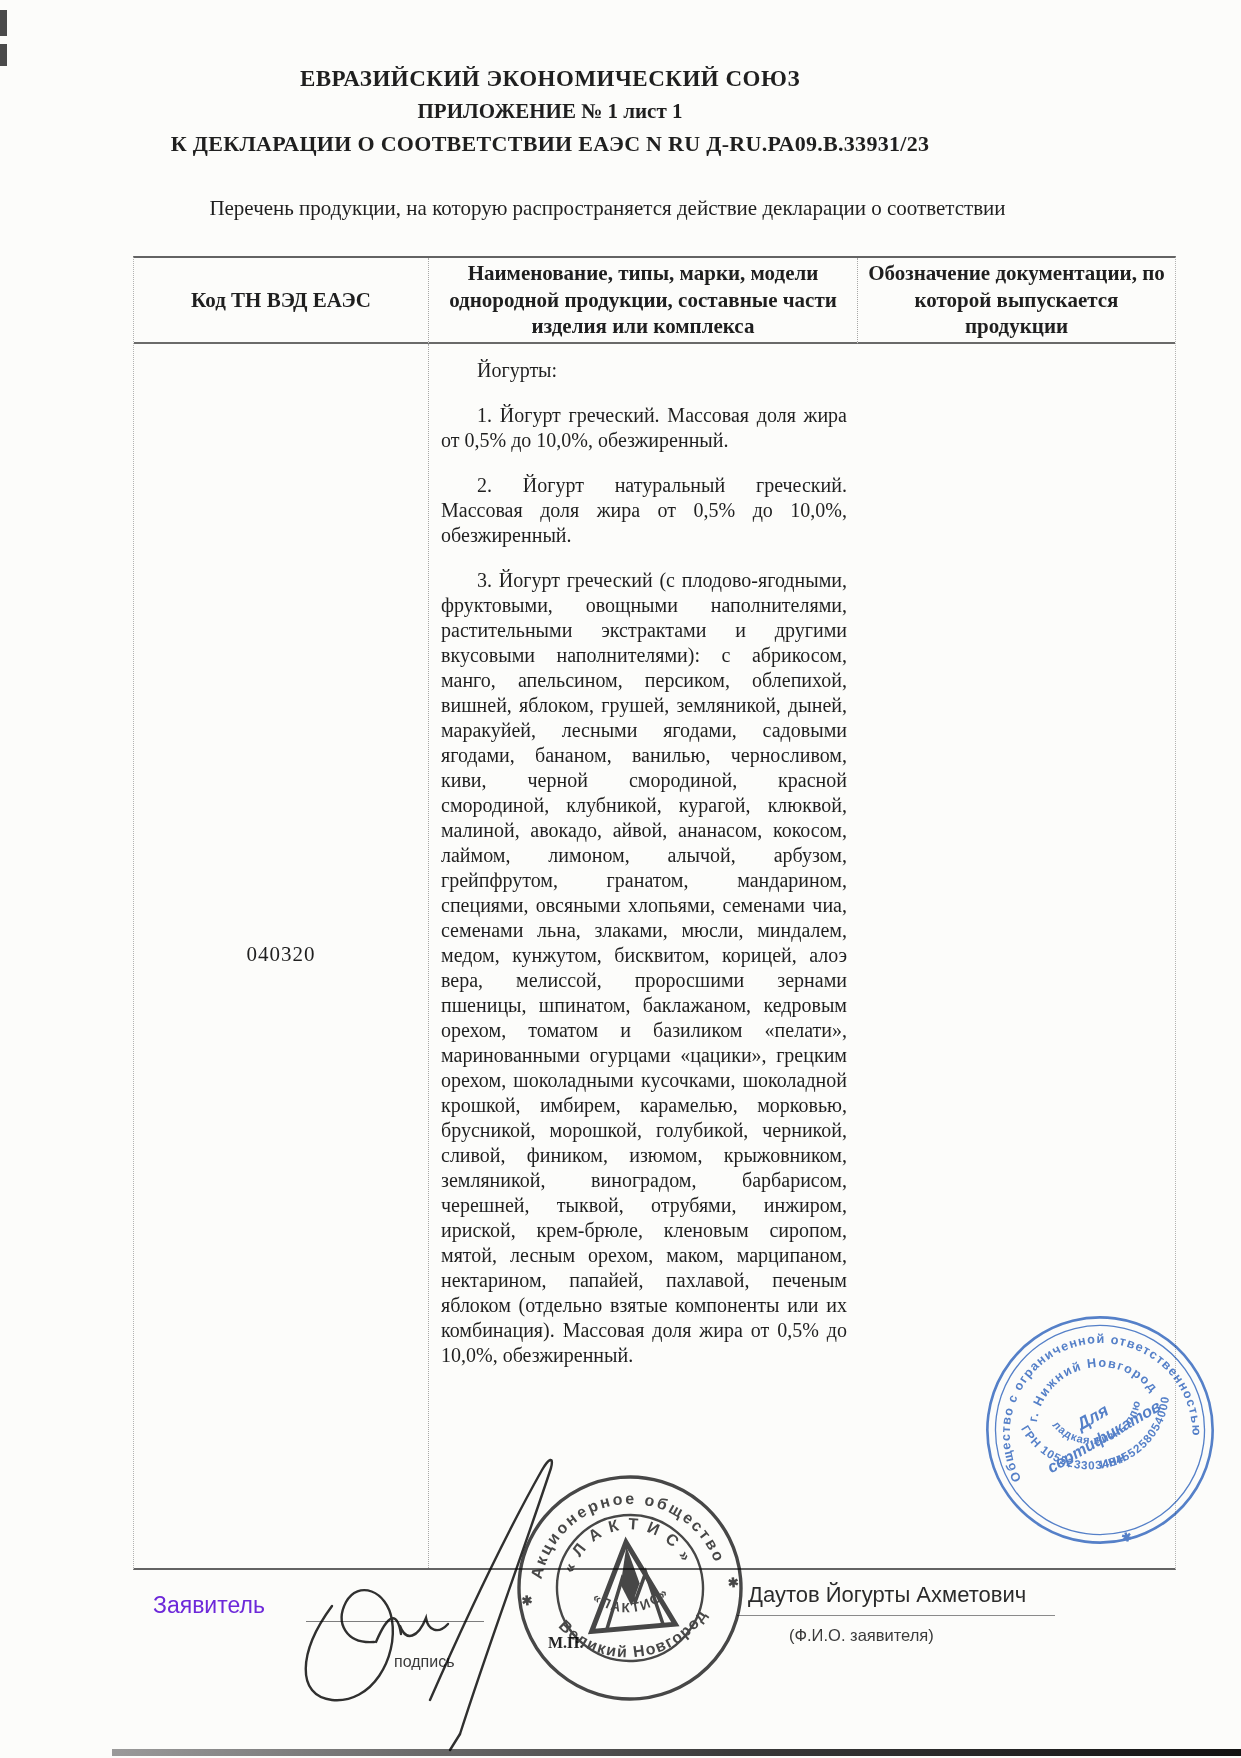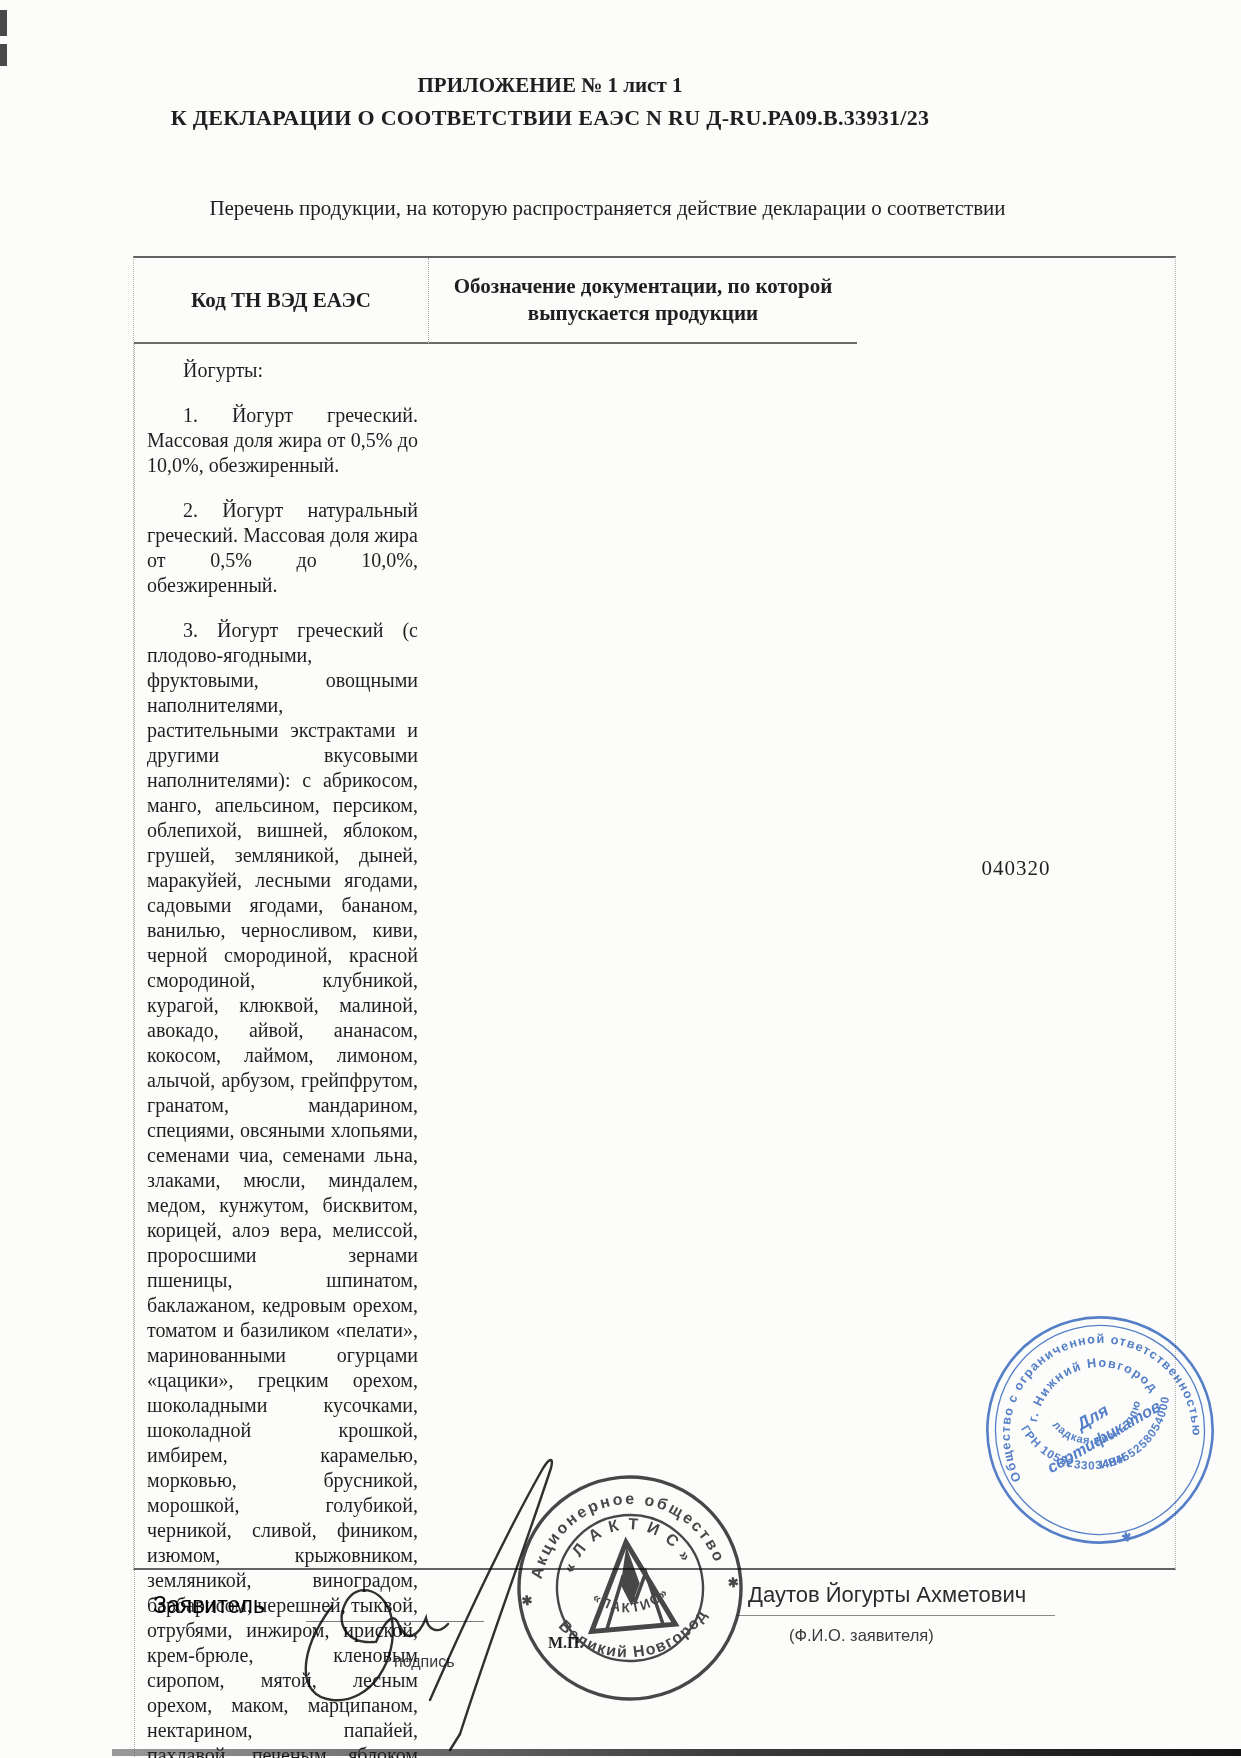--- a/index.html
+++ b/index.html
@@ -29,21 +29,21 @@
     display:flex; align-items:center; justify-content:center; padding:2px 6px; box-sizing:border-box;
   }
   .col-b{border-left:1px dotted rgba(110,110,110,.6);}
   .td{box-sizing:border-box;}
   .cell-code{ text-align:center; font-size:21px; padding-top:598px; letter-spacing:1px;}
   .cell-desc{ padding:14px 10px 9px 12px; font-size:20px; line-height:25px; text-align:justify;}
   .cell-desc p{margin:0 0 20px 0; text-indent:36px;}
   .cell-doc{ text-align:center; font-size:19px; padding-top:16px; letter-spacing:.3px;}
   
   .sans{font-family:"Liberation Sans", sans-serif;}
-  .applicant-label{position:absolute; left:153px; top:1592px; font-size:23px; color:#000000;}
+  .applicant-label{position:absolute; left:153px; top:1592px; font-size:23px; color:#6d28d9;}
   .sig-line{position:absolute; left:306px; top:1621px; width:178px; border-top:1.5px solid #7d7d7d;}
   .sig-caption{position:absolute; left:394px; top:1629px; font-size:16px; color:#3a3a3a;margin-top:24px;}
   .name{position:absolute; left:748px; top:1582px; font-size:22px; color:#2b2b2b;}
   .name-line{position:absolute; left:737px; top:1615px; width:318px; border-top:1.5px solid #8a8a8a;}
   .name-caption{position:absolute; left:789px; top:1626px; font-size:16.5px; color:#3a3a3a;}
   .mp-label{position:absolute; left:548px; top:1634px; font-size:16px; font-weight:bold; color:#242424;}
   
   .stamp{position:absolute; mix-blend-mode:multiply;}
   .stamp-black{left:500px; top:1458px; width:260px; height:260px; transform:rotate(-5deg); opacity:.88;}
   .stamp-blue{left:963px; top:1293px; width:274px; height:274px; transform:rotate(-14deg); opacity:.9;}
@@ -58,27 +58,29 @@
 </head>
 <body>
 
 <div class="page">
 
   <div class="edge-mark m1"></div>
   <div class="edge-mark m2"></div>
   <div class="bottom-bar"></div>
 
   <div class="doc-title">
+    <div class="t1">ЕВРАЗИЙСКИЙ ЭКОНОМИЧЕСКИЙ СОЮЗ</div>
     <div class="t2">ПРИЛОЖЕНИЕ № 1 лист 1</div>
     <div class="t3">К ДЕКЛАРАЦИИ О СООТВЕТСТВИИ ЕАЭС N RU Д-RU.РА09.В.33931/23</div>
   </div>
   <div class="subtitle">Перечень продукции, на которую распространяется действие декларации о соответствии</div>
 
   <div class="doc-table">
     <div class="th">Код ТН ВЭД ЕАЭС</div>
+    <div class="th col-b">Наименование, типы, марки, модели однородной продукции, составные части изделия или комплекса</div>
     <div class="th col-b">Обозначение документации, по которой выпускается продукции</div>
 
     <div class="td cell-code">040320</div>
     <div class="td cell-desc col-b">
       <p>Йогурты:</p>
       <p>1. Йогурт греческий. Массовая доля жира от 0,5% до 10,0%, обезжиренный.</p>
       <p>2. Йогурт натуральный греческий. Массовая доля жира от 0,5% до 10,0%, обезжиренный.</p>
       <p>3. Йогурт греческий (с плодово-ягодными, фруктовыми, овощными наполнителями, растительными экстрактами и другими вкусовыми наполнителями): с абрикосом, манго, апельсином, персиком, облепихой, вишней, яблоком, грушей, земляникой, дыней, маракуйей, лесными ягодами, садовыми ягодами, бананом, ванилью, черносливом, киви, черной смородиной, красной смородиной, клубникой, курагой, клюквой, малиной, авокадо, айвой, ананасом, кокосом, лаймом, лимоном, алычой, арбузом, грейпфрутом, гранатом, мандарином, специями, овсяными хлопьями, семенами чиа, семенами льна, злаками, мюсли, миндалем, медом, кунжутом, бисквитом, корицей, алоэ вера, мелиссой, проросшими зернами пшеницы, шпинатом, баклажаном, кедровым орехом, томатом и базиликом «пелати», маринованными огурцами «цацики», грецким орехом, шоколадными кусочками, шоколадной крошкой, имбирем, карамелью, морковью, брусникой, морошкой, голубикой, черникой, сливой, фиником, изюмом, крыжовником, земляникой, виноградом, барбарисом, черешней, тыквой, отрубями, инжиром, ириской, крем-брюле, кленовым сиропом, мятой, лесным орехом, маком, марципаном, нектарином, папайей, пахлавой, печеным яблоком (отдельно взятые компоненты или их комбинация). Массовая доля жира от 0,5% до 10,0%, обезжиренный.</p>
     </div>
   </div>

